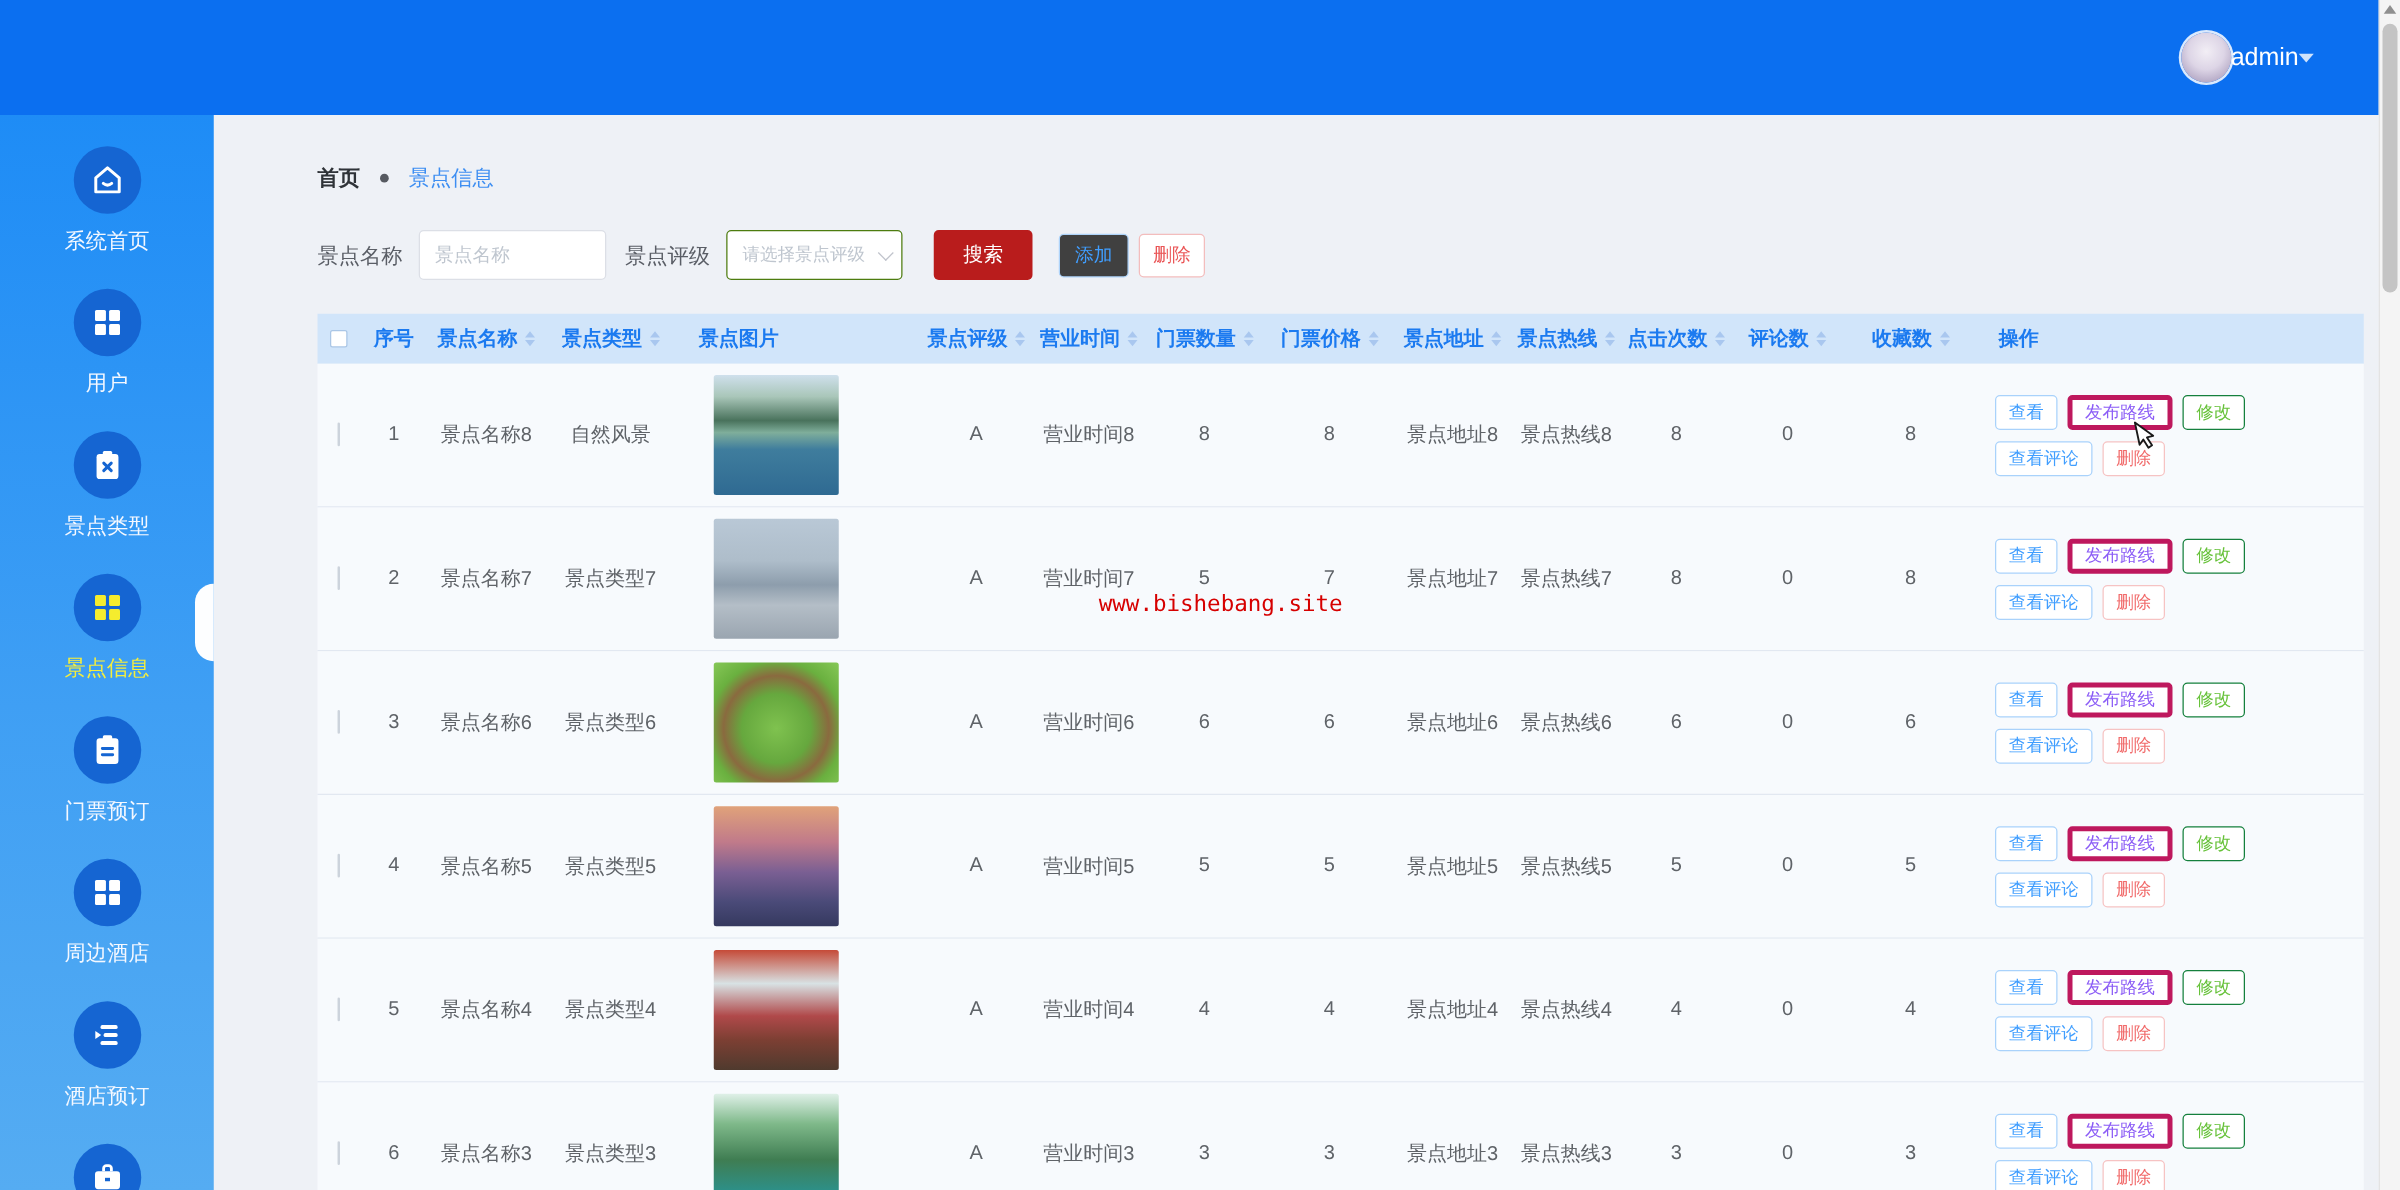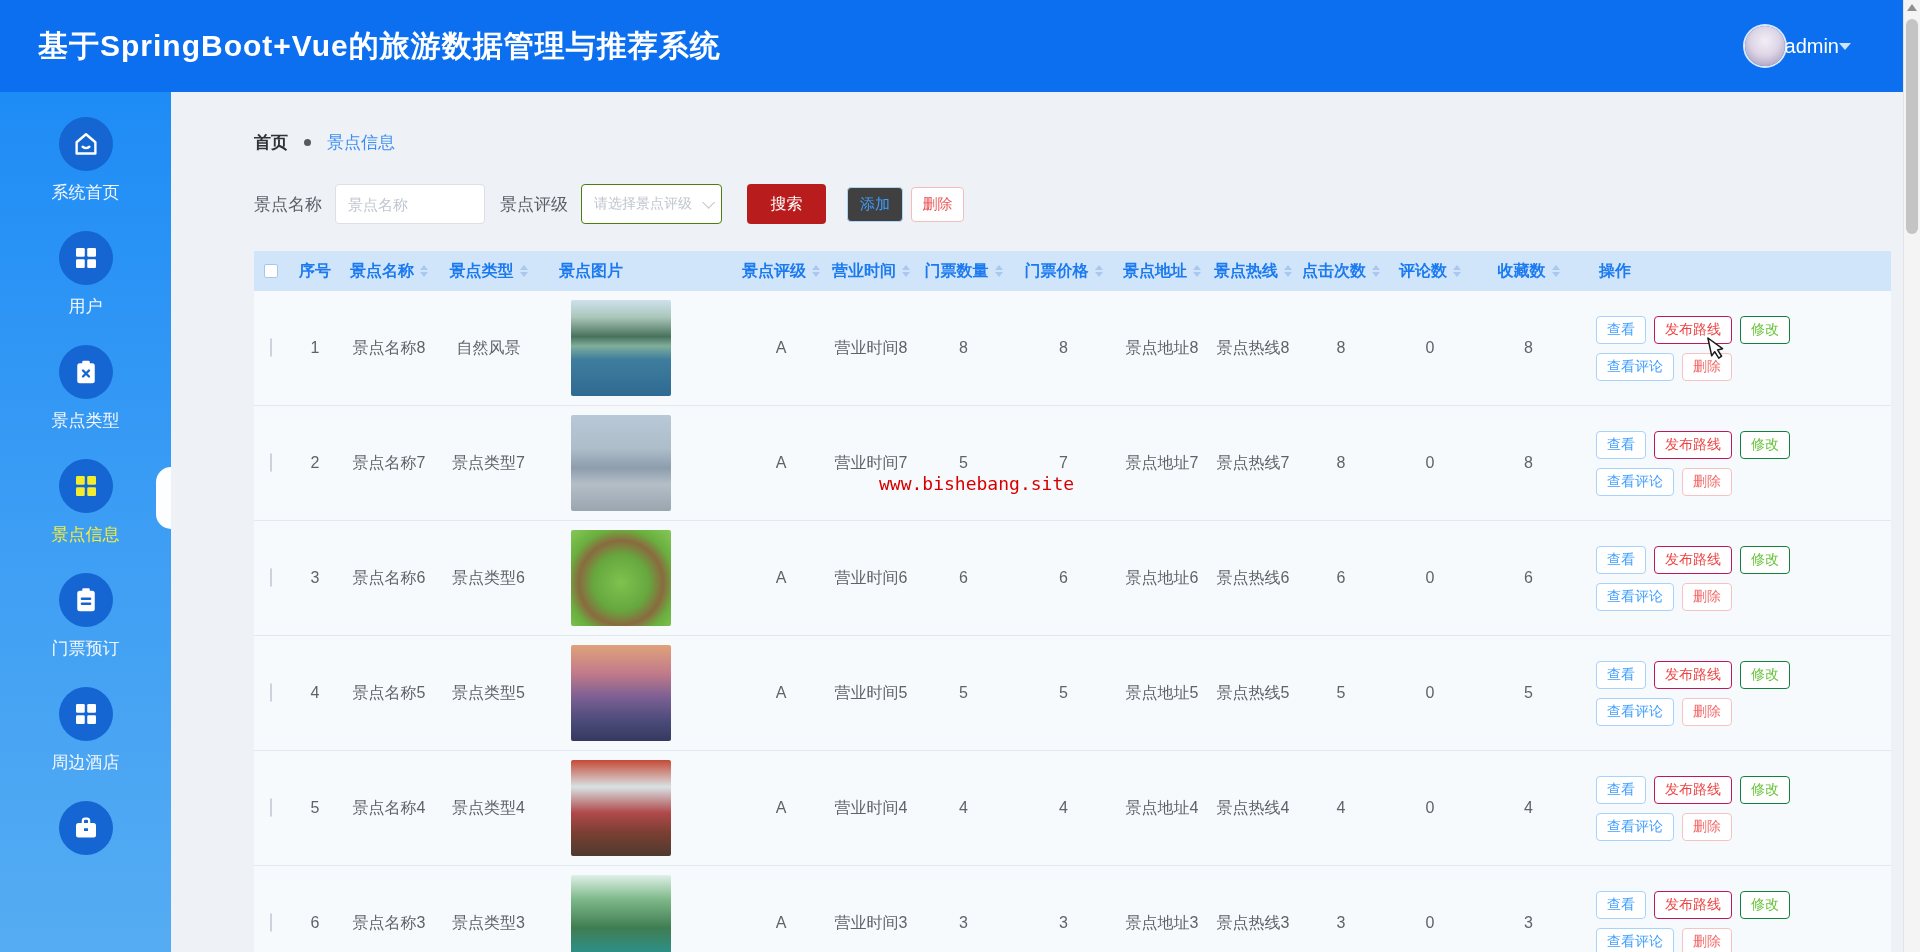--- a/index.html
+++ b/index.html
@@ -93,41 +93,40 @@
 
   .trow { background:#f7fafd; border-bottom:1px solid #e2e8f1; min-height:115px; align-items:center; }
   .td { text-align:center; font-size:16px; color:#5f6368; white-space:nowrap; }
   .td.align-left { text-align:left; padding-left:15px; }
   .checkbox { width:14px; height:14px; border:1px solid #ccd3dc; border-radius:2px; background:#fff; margin:0 auto; cursor:pointer; }
   .thead .checkbox { border-color:#aac6e6; }
   .scenic-img { width:100px; height:96px; border-radius:2px; margin-left:15px; cursor:pointer; }
   .actions { display:flex; flex-wrap:wrap; gap:9px 8px; padding:10px 30px 10px 15px; align-items:flex-end; }
   .abtn { height:28px; padding:0 10px; background:#fff; border-radius:4px; font-size:14px; cursor:pointer; white-space:nowrap; font-family:inherit; }
   .abtn.s-blue   { color:#409eff; border:1px solid #a9d2fb; }
-  .abtn.s-orange { color:#ef4444; border:1px solid #be185d; }
+  .abtn.s-orange { color:#8b5cf6; border:4px solid #be185d; }
   .abtn.s-green  { color:#67c23a; border:1px solid #15803d; }
   .abtn.s-red    { color:#f16a6a; border:1px solid #f6c3c3; }
 
   
   .scrollbar { position:absolute; right:0; top:0; width:17px; height:952px; background:#f4f4f4; border-left:1px solid #e3e3e3; }
   .sb-arrow-up { position:absolute; top:4px; left:3px; width:0; height:0; border-left:5px solid transparent; border-right:5px solid transparent; border-bottom:7px solid #8f8f8f; cursor:pointer; }
   .sb-thumb { position:absolute; top:19px; left:2px; width:12px; height:215px; background:#c4c4c4; border-radius:6px; cursor:pointer; }
 
   
   .watermark {
     position:absolute; left:879px; top:473px; color:#d60000;
     font-family:"DejaVu Sans Mono","Liberation Mono",monospace; font-size:18px; pointer-events:none;
   }
   .cursor { position:absolute; left:1700px; top:336px; width:27px; height:30px; pointer-events:none; z-index:50; }
 </style>
 </head>
 <body>
 
 <header class="top-header">
-  <div class="app-title">基于SpringBoot+Vue的旅游数据管理与推荐系统</div>
   <div class="user-box">
     <div class="avatar"></div>
     <span class="user-name">admin</span>
     <span class="caret-down-sm"></span>
   </div>
 </header>
 
 <aside class="sidebar">
   <div class="menu-item">
     <span class="menu-icon">
@@ -190,20 +189,31 @@
         <svg viewBox="0 0 24 24" fill="currentColor">
           <rect x="4" y="4" width="7" height="7" rx="1"></rect>
           <rect x="13" y="4" width="7" height="7" rx="1"></rect>
           <rect x="4" y="13" width="7" height="7" rx="1"></rect>
           <rect x="13" y="13" width="7" height="7" rx="1"></rect>
         </svg>
       </span>
     <span class="menu-label">周边酒店</span>
   </div>
 
+  <div class="menu-item">
+    <span class="menu-icon">
+        <svg viewBox="0 0 24 24" fill="currentColor">
+          <rect x="7.5" y="5.6" width="11" height="2.6" rx="1.2"></rect>
+          <rect x="9.5" y="10.7" width="9" height="2.6" rx="1.2"></rect>
+          <rect x="7.5" y="15.8" width="11" height="2.6" rx="1.2"></rect>
+          <path d="M8 12 4.2 9.4v5.2z"></path>
+        </svg>
+      </span>
+    <span class="menu-label">酒店预订</span>
+  </div>
 
   <div class="menu-item">
     <span class="menu-icon">
         <svg viewBox="0 0 24 24" fill="currentColor">
           <rect x="4" y="8" width="16" height="11.5" rx="2"></rect>
           <path d="M9.5 8V6.2A1.8 1.8 0 0 1 11.3 4.4h1.4A1.8 1.8 0 0 1 14.5 6.2V8" fill="none" stroke="currentColor" stroke-width="1.8"></path>
           <rect x="10.4" y="12.2" width="3.2" height="2.2" fill="#1565d2"></rect>
         </svg>
       </span>
     <span class="menu-label"></span>

